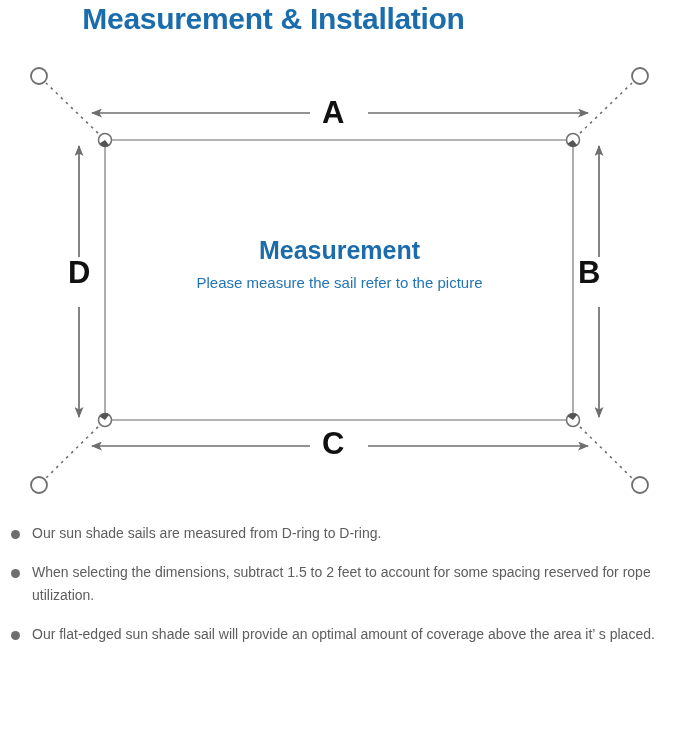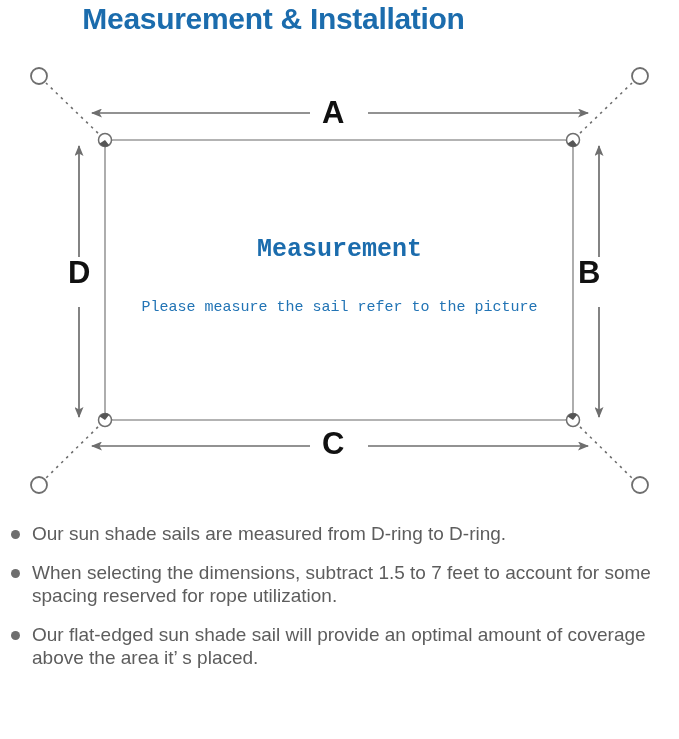--- a/index.html
+++ b/index.html
@@ -55,35 +55,33 @@
   #label-B { left: 578px; top: 212px; }
   #label-C { left: 322px; top: 383px; }
   #label-D { left: 68px;  top: 212px; }
 
   .sail-text {
     position: absolute;
     left: 105px;
     width: 469px;
     text-align: center;
     color: #1b6cad;
-    font-family: Liberation Mono, monospace;
   }
   #sail-title {
     top: 190px;
     font-size: 25px;
     font-weight: bold;
     line-height: 30px;
   }
   #sail-sub {
     top: 228px;
     font-size: 15px;
     font-weight: normal;
     color: #2274b5;
     line-height: 20px;
-    margin-top: 25px;
   }
 
   
   #notes {
     position: absolute;
     top: 522px;
     left: 0;
     width: 679px;
   }
   .note-row {
@@ -94,21 +92,21 @@
   .note-bullet {
     flex: 0 0 auto;
     width: 9px;
     height: 9px;
     border-radius: 50%;
     background: #6e6e6e;
     margin: 8px 12px 0 11px;
   }
   .note-text {
     flex: 1 1 auto;
-    font-size: 19px;
+    font-size: 14px;
     line-height: 23px;
     color: #5d5d5d;
     padding-right: 12px;
   }
 </style>
 </head>
 <body>
 
 <div id="page-title">Measurement &amp; Installation</div>
 
@@ -188,19 +186,19 @@
   <div class="sail-text" id="sail-sub">Please measure the sail refer to the picture</div>
 </div>
 
 <div id="notes">
   <div class="note-row">
     <span class="note-bullet"></span>
     <span class="note-text">Our sun shade sails are measured from D-ring to D-ring.</span>
   </div>
   <div class="note-row">
     <span class="note-bullet"></span>
-    <span class="note-text">When selecting the dimensions, subtract 1.5 to 7 feet to account for some spacing reserved for rope utilization.</span>
+    <span class="note-text">When selecting the dimensions, subtract 1.5 to 2 feet to account for some spacing reserved for rope utilization.</span>
   </div>
   <div class="note-row">
     <span class="note-bullet"></span>
     <span class="note-text">Our flat-edged sun shade sail will provide an optimal amount of coverage above the area it’ s placed.</span>
   </div>
 </div>
 
 </body></html>

